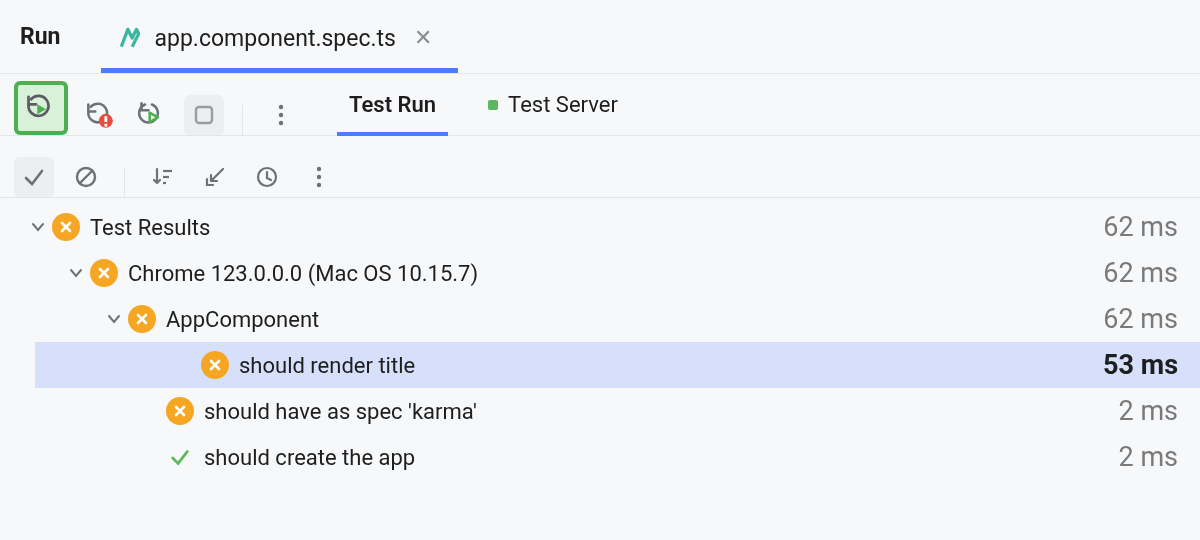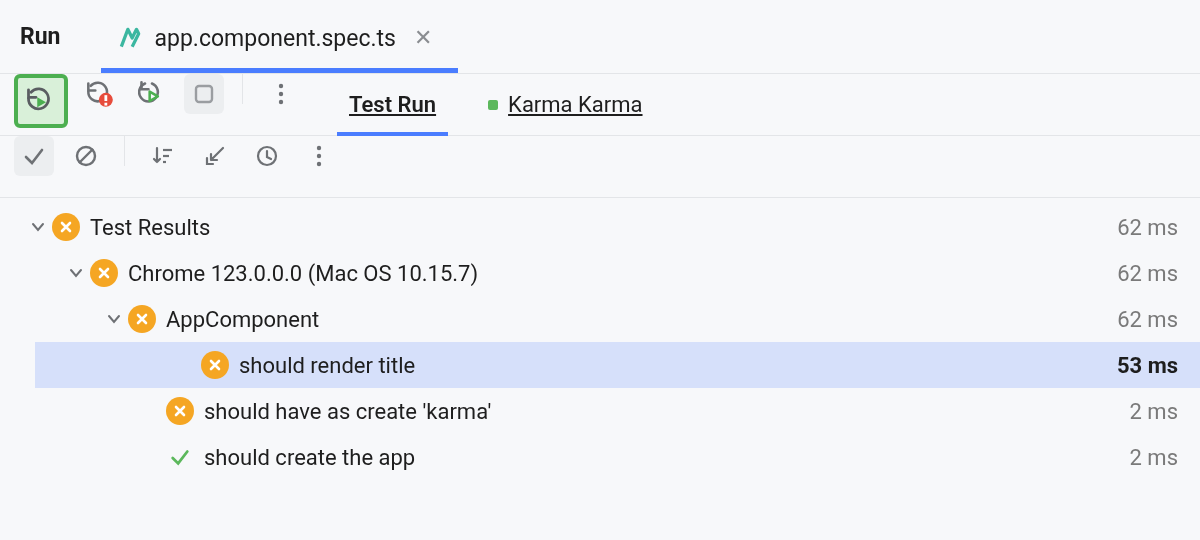--- a/index.html
+++ b/index.html
@@ -55,26 +55,25 @@
     border-bottom: 5px solid var(--blue-underline);
     gap: 12px;
   }
   .file-tab .icon-slot { display:flex; align-items:center; }
   .file-tab-label { font-size: 23px; color: var(--text); }
   .close-x {
     color: #8a8d91; font-size: 22px; padding: 0 6px; line-height:1;
   }
   
   .toolbar1, .toolbar2 {
-    display: flex; align-items: flex-start;
+    display: flex; align-items: flex-end;
     height: 62px;
     padding: 0 14px;
     border-bottom: 1px solid var(--border);
     gap: 12px;
-    text-decoration: underline;
   }
   .tbtn {
     width: 40px; height: 40px;
     display: flex; align-items: center; justify-content: center;
     border-radius: 6px;
     color: var(--icon-grey);
   }
   .tbtn.active-box {
     border: 4px solid var(--green-box);
     background: #d9f0d9;
@@ -132,21 +131,21 @@
   .status {
     width:28px; height:28px; display:flex; align-items:center; justify-content:center;
     margin-right:10px;
   }
   .status.fail {
     background: var(--orange); border-radius:50%;
   }
   .status.fail svg { stroke:#fff; }
   .status.pass { color: var(--green-check); }
   .row-label { flex:1; font-size:22px; }
-  .row-time { color: var(--text-muted); font-size:22px; }
+  .row-time { color: var(--text-muted); font-size:27px; }
   .row.selected .row-time { color: var(--text); font-weight:700; }
   svg { display:block; }
 </style>
 </head>
 <body>
 
 <div class="container">
 
   <div class="tabbar">
     <span class="panel-title">Run</span>
@@ -198,21 +197,21 @@
         <circle cx="3" cy="20" r="2.2" fill="#6e7175"></circle>
       </svg>
     </div>
 
     <div class="tool-tabs">
       <div class="tool-tab active">
         <span>Test Run</span>
       </div>
       <div class="tool-tab">
         <span class="dot"></span>
-        <span>Karma Karma</span>
+        <span>Test Server</span>
       </div>
     </div>
   </div>
 
   <div class="toolbar2">
     <div class="tbtn check">
       <svg width="24" height="24" viewBox="0 0 24 24">
         <path d="M4 13 L10 19 L20 6" fill="none" stroke="#6e7175" stroke-width="2.6" stroke-linecap="round"></path>
       </svg>
     </div>
@@ -310,21 +309,21 @@
         <span class="row-time">53 ms</span>
       </div>
       <div class="row">
         <span class="indent" style="width: 138px;"></span>
         <span class="chev"></span>
         <span class="status fail">
           <svg width="16" height="16" viewBox="0 0 16 16">
             <path d="M4 4 L12 12 M12 4 L4 12" stroke="#fff" stroke-width="2.6" stroke-linecap="round"></path>
           </svg>
         </span>
-        <span class="row-label">should have as create 'karma'</span>
+        <span class="row-label">should have as spec 'karma'</span>
         <span class="row-time">2 ms</span>
       </div>
       <div class="row">
         <span class="indent" style="width: 138px;"></span>
         <span class="chev"></span>
         <span class="status pass">
           <svg width="22" height="22" viewBox="0 0 24 24">
             <path d="M4 13 L10 19 L20 6" fill="none" stroke="#5cb85c" stroke-width="3" stroke-linecap="round"></path>
           </svg>
         </span>

